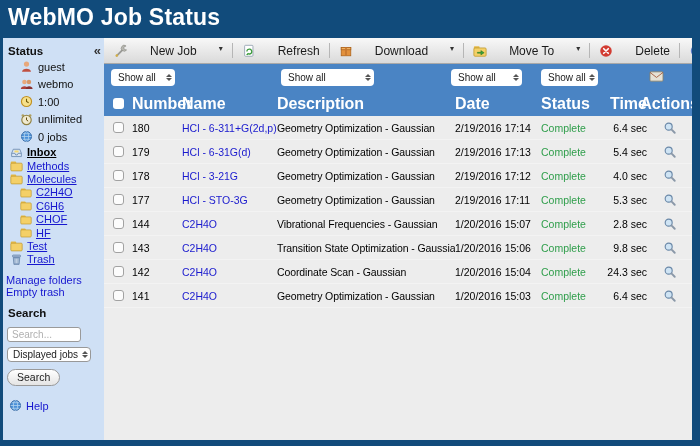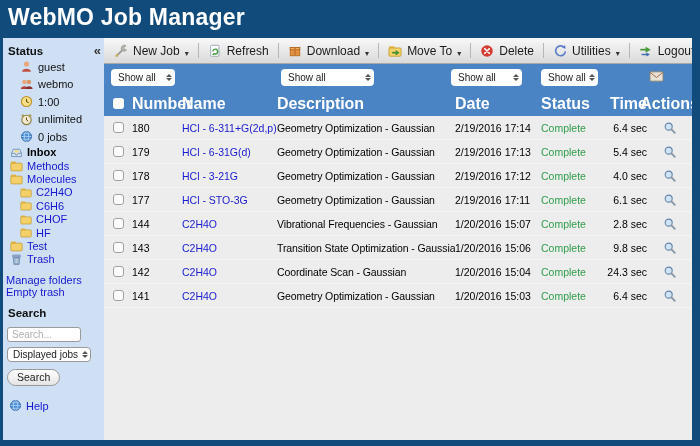--- a/index.html
+++ b/index.html
@@ -12,38 +12,38 @@
   
   .sidebar { width:101px; flex:none; background:#cfe0f5; font-size:11px; color:#111; }
   .side-head { display:flex; justify-content:space-between; align-items:flex-start; font-weight:bold; font-size:11.5px; padding:7px 3px 0 5px; }
   .collapse { font-size:13px; font-weight:bold; color:#333; line-height:11px; cursor:pointer; }
   .status-list { list-style:none; margin-top:1px; padding-left:17px; }
   .status-list li { display:flex; align-items:center; gap:5px; height:17.5px; }
   .sec-head { font-weight:bold; font-size:11.5px; padding:9px 0 3px 5px; }
   .folder-list { list-style:none; padding-left:7px; }
   .folder-list li { display:flex; align-items:center; gap:4px; height:13.4px; cursor:pointer; }
   .folder-list li.ind2 { padding-left:10px; }
-  .flabel { color:#1717cf; }
+  .flabel { color:#1717cf;text-decoration:underline; }
   .flabel.bold { color:#000; font-weight:bold; }
   .side-link { display:block; color:#1717cf; font-size:11px; line-height:11.5px; padding-left:3px; text-decoration:none; cursor:pointer; }
   .side-link.first { margin-top:9px; }
   .search-input { display:block; width:74px; height:15px; margin:5px 0 0 4px; border:1px solid #9a9a9a; border-radius:3px; background:#fff; font-size:10px; padding:1px 4px; color:#333; font-family:"Liberation Sans",sans-serif; }
   .search-input::placeholder { color:#b0b0b0; }
   .scope-select { width:84px; height:15px; margin:5px 0 0 4px; background:#fff; border:1px solid #989898; border-radius:4px; display:flex; align-items:center; justify-content:space-between; font-size:10px; color:#222; padding:0 2px 0 5px; cursor:pointer; }
   .stepper { display:flex; flex-direction:column; gap:1px; align-items:center; }
   .stepper i { display:block; width:0; height:0; border-left:3px solid transparent; border-right:3px solid transparent; }
   .stepper .up { border-bottom:3.5px solid #555; }
   .stepper .down { border-top:3.5px solid #555; }
   .search-btn { margin:7px 0 0 4px; font-size:10.5px; color:#222; padding:1px 9px 2px; border:1px solid #999; border-radius:9px; background:linear-gradient(#ffffff,#e4e4e4); font-family:"Liberation Sans",sans-serif; cursor:pointer; }
   .help { display:flex; align-items:center; gap:4px; margin:13px 0 0 6px; color:#1717cf; cursor:pointer; }
 
   
   .main { flex:1; background:#ededed; display:flex; flex-direction:column; overflow:hidden; }
   .toolbar { height:26px; flex:none; background:linear-gradient(#f8f8f8,#dadada); border-bottom:1px solid #a8a8a8; display:flex; align-items:center; padding:0 3px; font-size:12px; color:#1a1a1a; }
-  .tbtn { display:flex; align-items:flex-end; gap:5px; padding:0 7px; cursor:pointer; white-space:nowrap; }
+  .tbtn { display:flex; align-items:flex-start; gap:22px; padding:0 7px; cursor:pointer; white-space:nowrap; }
   .tsep { width:1px; height:15px; background:#b6b6b6; margin:0 2px; flex:none; }
   .caret { font-size:8px; color:#333; }
 
   .filter-row { height:27px; flex:none; background:#4a84c4; position:relative; }
   .fselect { position:absolute; top:5px; height:17px; background:#fff; border-radius:4px; display:flex; align-items:center; justify-content:space-between; font-size:10px; color:#222; padding:0 3px 0 7px; cursor:pointer; }
   .f1 { left:7px;   width:64px; }
   .f2 { left:177px; width:93px; }
   .f3 { left:347px; width:71px; }
   .f4 { left:437px; width:57px; }
   .mail { position:absolute; left:545px; top:6px; cursor:pointer; }
@@ -64,21 +64,21 @@
   .trow .c-status { color:#2f9e4b; }
   .cb { width:11px; height:11px; border:1px solid #a2a2a2; border-radius:3px; background:#fcfcfc; cursor:pointer; }
   .cb-h { width:11px; height:11px; border-radius:3px; background:#ffffff; cursor:pointer; }
 
   .icon { flex:none; display:inline-block; }
 </style>
 </head>
 <body>
 
 <div class="page">
-  <div class="title">WebMO Job Manager</div>
+  <div class="title">WebMO Job Status</div>
 
   <div class="content">
 
     <aside class="sidebar">
       <div class="side-head">
         <span>Status</span>
         <span class="collapse">«</span>
       </div>
       <ul class="status-list">
         <li>
@@ -391,21 +391,21 @@
 
         <div class="trow">
           <span class="c-cb">
               <span class="cb"></span>
             </span>
           <span class="c-num">177</span>
           <span class="c-name">HCl - STO-3G</span>
           <span class="c-desc">Geometry Optimization - Gaussian</span>
           <span class="c-date">2/19/2016 17:11</span>
           <span class="c-status">Complete</span>
-          <span class="c-time">6.1 sec</span>
+          <span class="c-time">5.3 sec</span>
           <span class="c-act">
               <svg class="icon" width="14" height="14" viewBox="0 0 16 16">
                 <circle cx="6.5" cy="6.5" r="4" fill="#cfe4f4" stroke="#6a88a8" stroke-width="1.3"></circle>
                 <path d="M9.6 9.6 L13.4 13.4" stroke="#8a98a8" stroke-width="2.2" stroke-linecap="round"></path>
               </svg>
             </span>
         </div>
 
         <div class="trow">
           <span class="c-cb">

